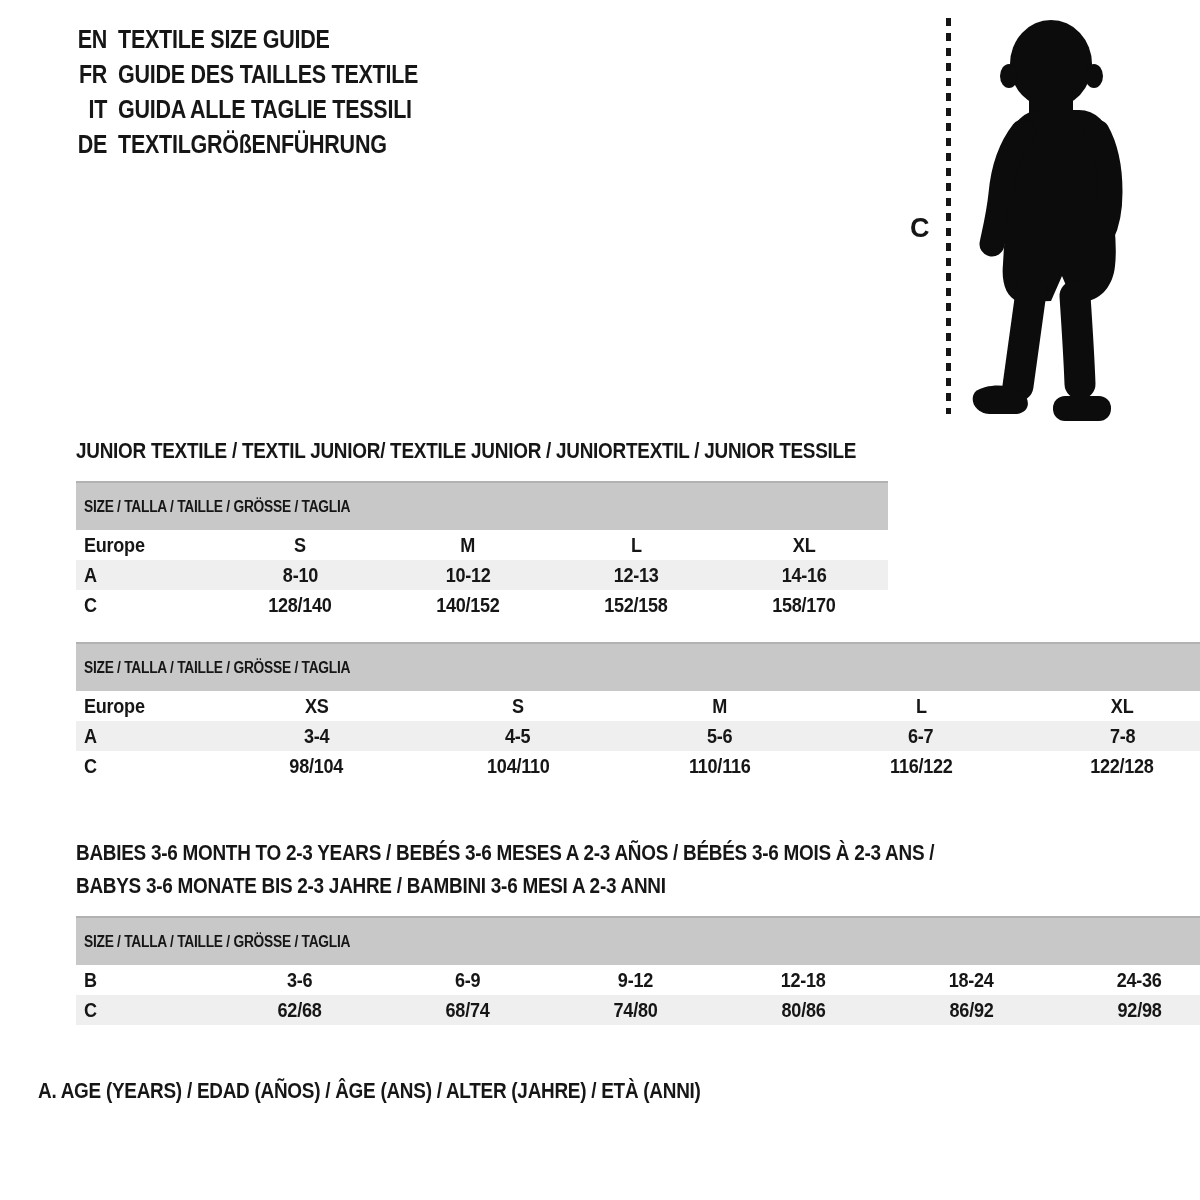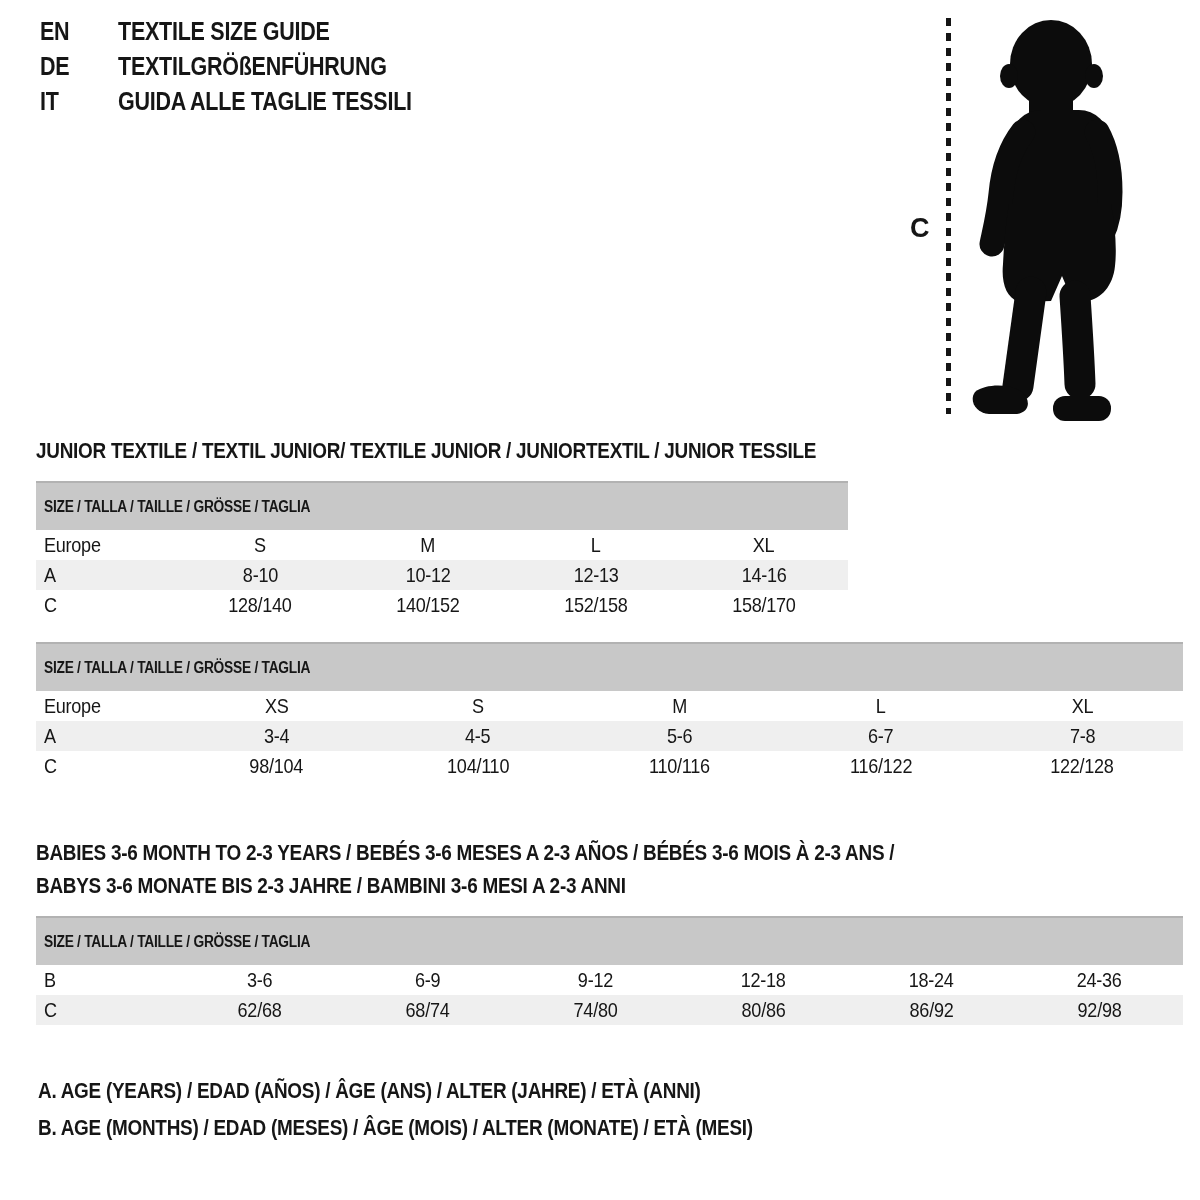--- a/index.html
+++ b/index.html
@@ -11,66 +11,70 @@
   }
   *{margin:0;padding:0;box-sizing:border-box;}
   html,body{background:#fff;}
   body{font-family:"Liberation Sans","DejaVu Sans",sans-serif;color:var(--text);}
   .page{position:relative;width:1200px;height:1200px;background:var(--page-bg);overflow:hidden;}
 
   .cond{display:inline-block;transform:scaleX(0.86);transform-origin:0 50%;white-space:nowrap;letter-spacing:-0.3px;}
   .cond.center{transform-origin:50% 50%;}
 
   
-  .languages{position:absolute;left:40px;top:14px;}
+  .languages{position:absolute;left:40px;top:22px;text-align:right;}
   .lang-row{display:flex;height:35px;align-items:center;font-size:25px;font-weight:700;}
   .lang-code{width:78px;flex:0 0 78px;}
 
   
   .figure{position:absolute;left:900px;top:10px;width:300px;height:420px;}
   .dash-line{position:absolute;left:46px;top:8px;width:5px;height:396px;
     background:repeating-linear-gradient(to bottom,#141414 0px,#141414 8px,transparent 8px,transparent 15px);}
   .c-label{position:absolute;left:10px;top:203px;font-size:27px;font-weight:700;}
   .figure svg{position:absolute;left:58px;top:2px;}
 
   
-  .tbl{position:absolute;}
+  .tbl{position:absolute;margin-left:40px;}
   #tbl-0{left:36px;top:434px;width:812px;}
   #tbl-1{left:36px;top:642px;width:1147px;}
   #tbl-2{left:36px;top:836px;width:1147px;}
   .tbl-title{font-size:22px;font-weight:700;line-height:33px;margin-bottom:14px;}
   .tbl-title .sub{font-size:0.6em;vertical-align:-0.3em;font-weight:700;}
   .size-bar{height:49px;background:var(--header-bar-bg);border-top:2px solid #b2b2b2;
     display:flex;align-items:center;padding-left:8px;font-size:16px;font-weight:700;}
-  .tbl-row{display:grid;height:30px;align-items:center;font-size:21px;font-weight:400;}
+  .tbl-row{display:grid;height:30px;align-items:center;font-size:21px;font-weight:700;}
   .tbl-row.shaded{background:var(--row-alt-bg);}
   .cell{text-align:center;}
   .cell.label{text-align:left;padding-left:8px;}
 
   
   .legend{position:absolute;left:38px;top:1072px;}
   .legend-line{font-size:22px;font-weight:700;line-height:37px;text-decoration:underline;}
 </style>
 </head>
 <body>
 
 <div class="page">
 
   <header class="languages">
     <div class="lang-row">
       <span class="lang-code cond">EN</span>
       <span class="cond">TEXTILE SIZE GUIDE</span>
     </div>
     <div class="lang-row">
-      <span class="lang-code cond">DE</span>
-      <span class="cond">TEXTILGRÖßENFÜHRUNG</span>
+      <span class="lang-code cond">FR</span>
+      <span class="cond">GUIDE DES TAILLES TEXTILE</span>
     </div>
     <div class="lang-row">
       <span class="lang-code cond">IT</span>
       <span class="cond">GUIDA ALLE TAGLIE TESSILI</span>
+    </div>
+    <div class="lang-row">
+      <span class="lang-code cond">DE</span>
+      <span class="cond">TEXTILGRÖßENFÜHRUNG</span>
     </div>
   </header>
 
   <div class="figure">
     <span class="c-label">C</span>
     <div class="dash-line"></div>
     <svg width="182" height="412" viewBox="0 0 182 412" aria-hidden="true">
       <g fill="var(--silhouette)" stroke="none">
         <ellipse cx="93" cy="52" rx="41" ry="44"></ellipse>
         <ellipse cx="51" cy="64" rx="9" ry="12"></ellipse>
@@ -174,18 +178,15 @@
           <div class="cell"><span class="cond center">86/92</span></div>
           <div class="cell"><span class="cond center">92/98</span></div>
         </div>
       </div>
   </section>
 
   <footer class="legend">
     <div class="legend-line">
       <span class="cond">A. AGE (YEARS) / EDAD (AÑOS) / ÂGE (ANS) / ALTER (JAHRE) / ETÀ (ANNI)</span>
     </div>
-    <div class="legend-line">
-      <span class="cond">B. AGE (MONTHS) / EDAD (MESES) / ÂGE (MOIS) / ALTER (MONATE) / ETÀ (MESI)</span>
-    </div>
   </footer>
 
 </div>
 
 </body></html>

